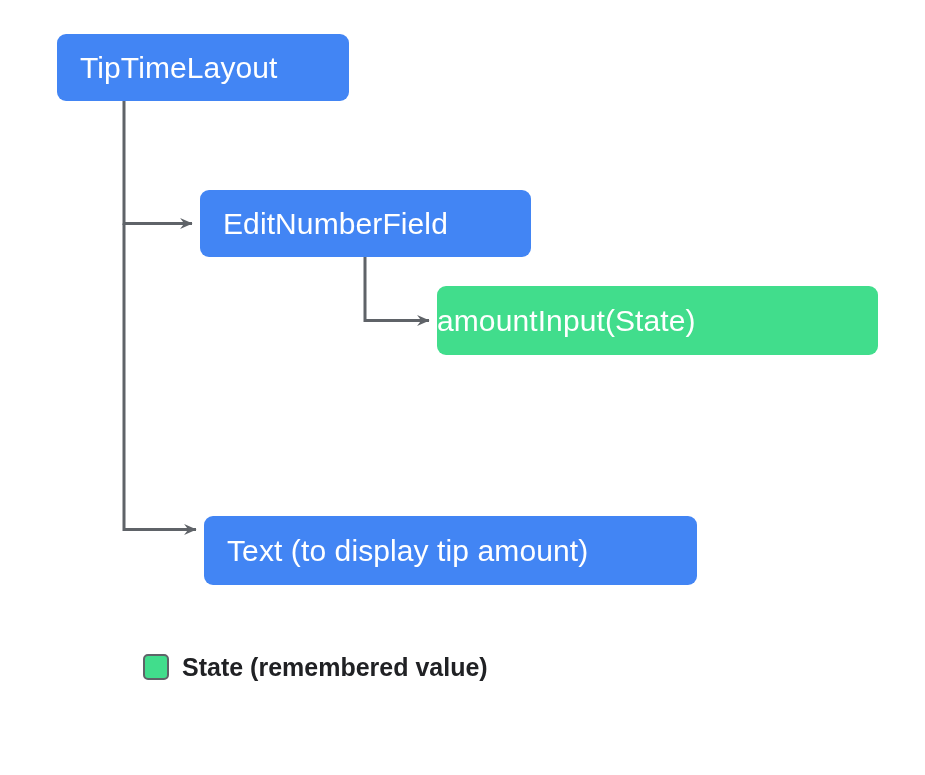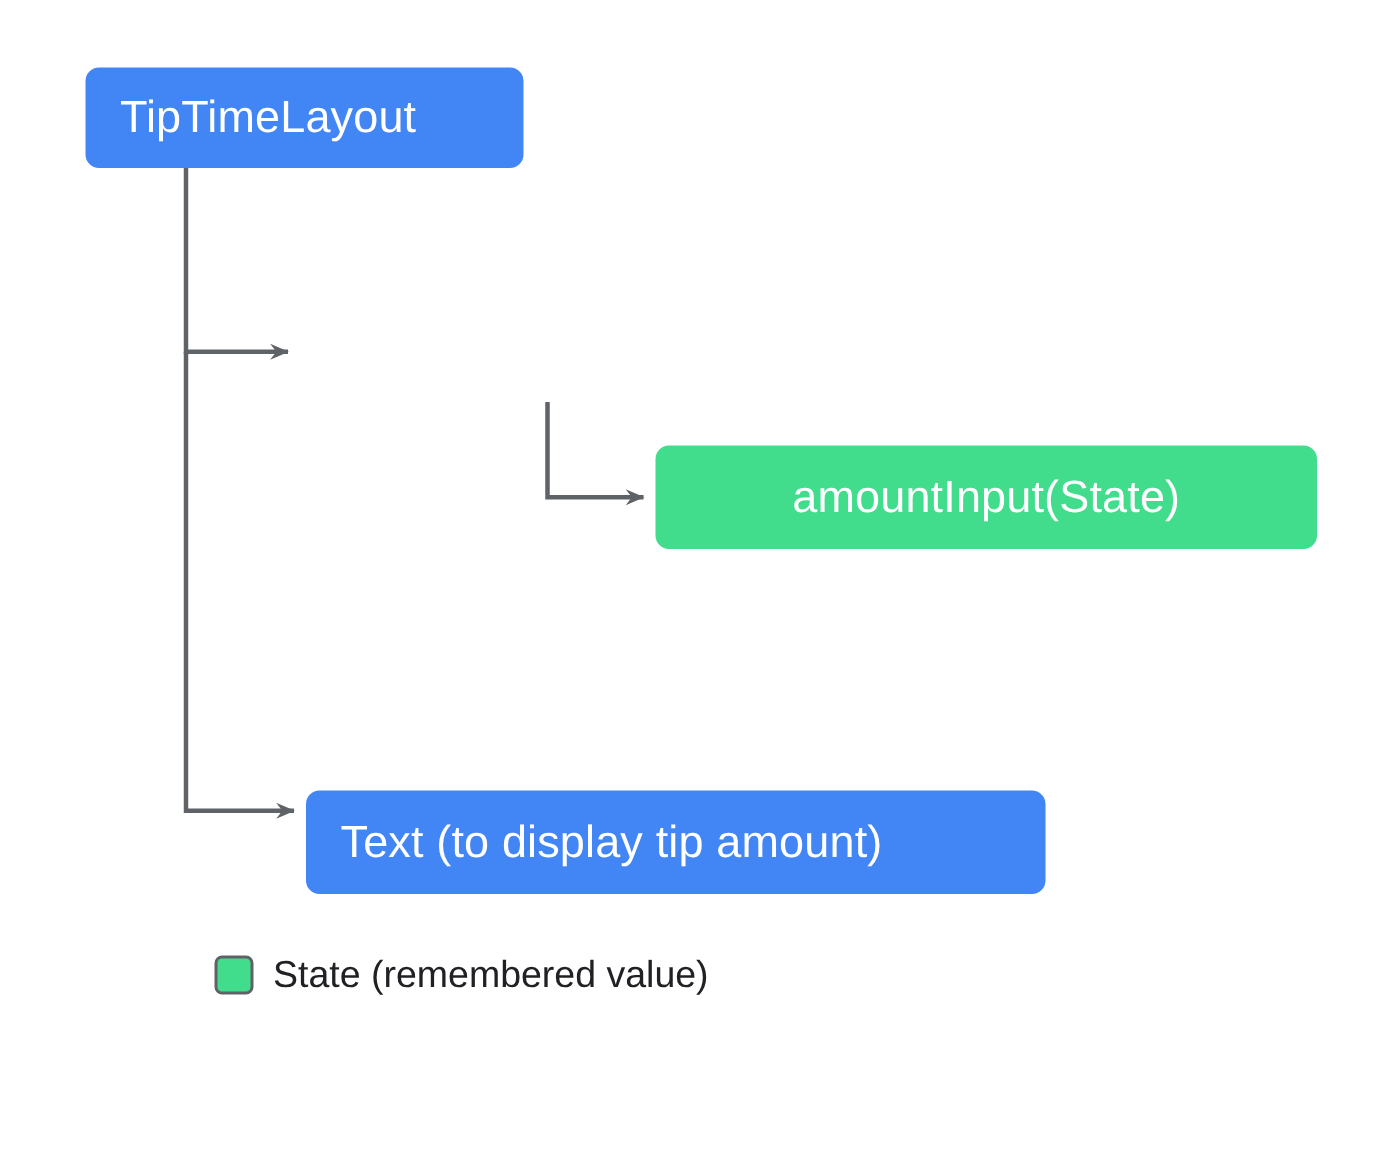--- a/index.html
+++ b/index.html
@@ -16,21 +16,20 @@
     font-family: "Liberation Sans", sans-serif;
     -webkit-font-smoothing: antialiased;
   }
 
   #canvas {
     position: absolute;
     left: 0;
     top: 0;
     width: 925px;
     height: 582px;
-    margin-top: 11px;
   }
 
   
   #connectors {
     position: absolute;
     left: 0;
     top: 0;
     width: 925px;
     height: 775px;
     z-index: 1;
@@ -46,21 +45,21 @@
     font-size: 30px;
     line-height: 1;
     letter-spacing: 0.1px;
     white-space: nowrap;
   }
   .node.left-text {
     justify-content: flex-start;
     padding-left: 23px;
   }
   .node.center-text {
-    justify-content: center;
+    justify-content: flex-start;
   }
 
   #node-tiptimelayout {
     left: 57px;
     top: 34px;
     width: 292px;
     height: 67px;
     background: #4285f4;
   }
   #node-editnumberfield {
@@ -82,22 +81,23 @@
     top: 516px;
     width: 493px;
     height: 69px;
     background: #4285f4;
   }
 
   
   #legend {
     position: absolute;
     left: 143px;
-    top: 620px;
+    top: 648px;
     z-index: 2;
+    font-weight: bold;
   }
   .legend-row {
     display: flex;
     align-items: center;
     height: 38px;
     margin-bottom: 32px;
   }
   .legend-swatch {
     width: 26px;
     height: 26px;
@@ -137,20 +137,23 @@
 
     <g>
       <path d="M365,257 L365,320.5 L429,320.5" fill="none" stroke="#5f6368" stroke-width="3" marker-end="url(#barb)"></path>
     </g>
   </svg>
 
   <div class="node left-text" id="node-tiptimelayout">
     <span>TipTimeLayout</span>
   </div>
 
+  <div class="node left-text" id="node-editnumberfield">
+    <span>EditNumberField</span>
+  </div>
 
   <div class="node center-text" id="node-amountinput">
     <span>amountInput(State)</span>
   </div>
 
   <div class="node left-text" id="node-text">
     <span>Text (to display tip amount)</span>
   </div>
 
   <div id="legend">

